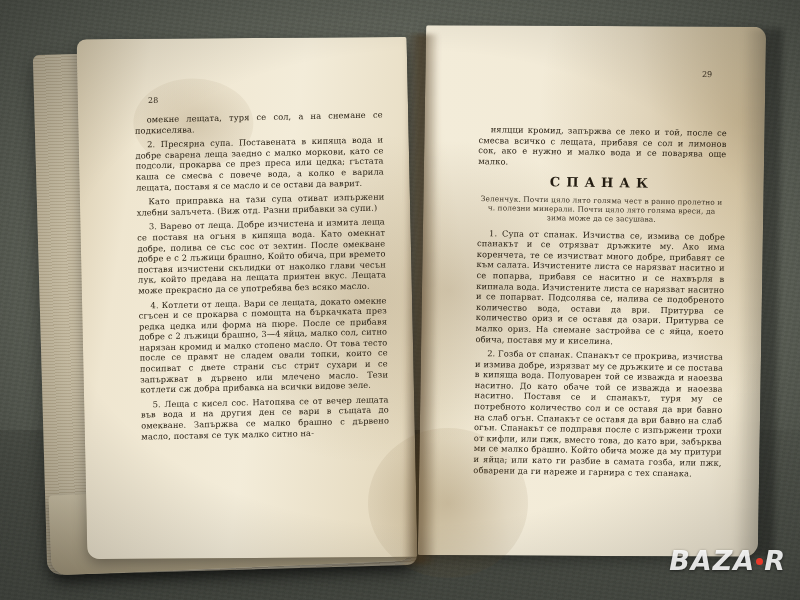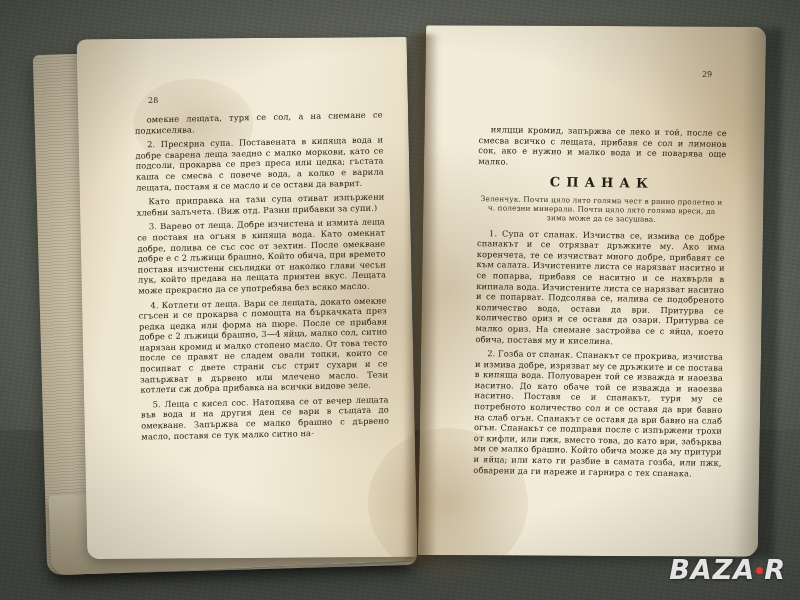--- a/index.html
+++ b/index.html
@@ -183,21 +183,21 @@
     position: absolute;
     inset: 0;
     background: radial-gradient(ellipse 640px 430px at 52% 48%, rgba(0,0,0,0) 55%, rgba(0,0,0,0.28) 100%);
     pointer-events: none;
   }
 
   
   .watermark {
     position: absolute;
     right: 14px;
-    bottom: 15px;
+    bottom: 24px;
     font-family: "DejaVu Sans", sans-serif;
     font-size: 27px;
     font-weight: bold;
     font-style: italic;
     color: rgba(255,255,255,0.88);
     letter-spacing: 1px;
     text-shadow: 0 1px 3px rgba(0,0,0,0.55);
   }
   .watermark .dot {
     display: inline-block;

